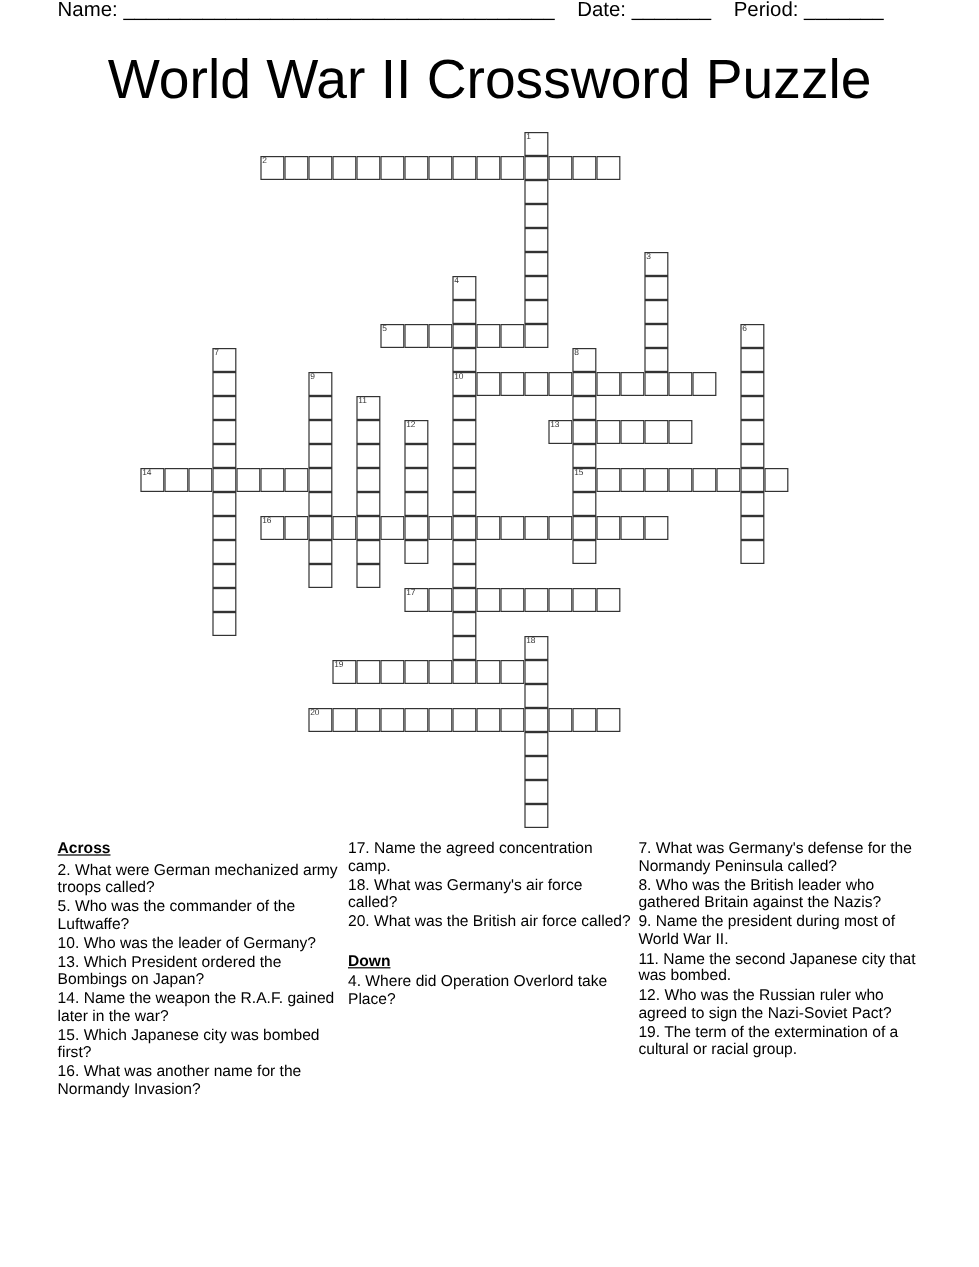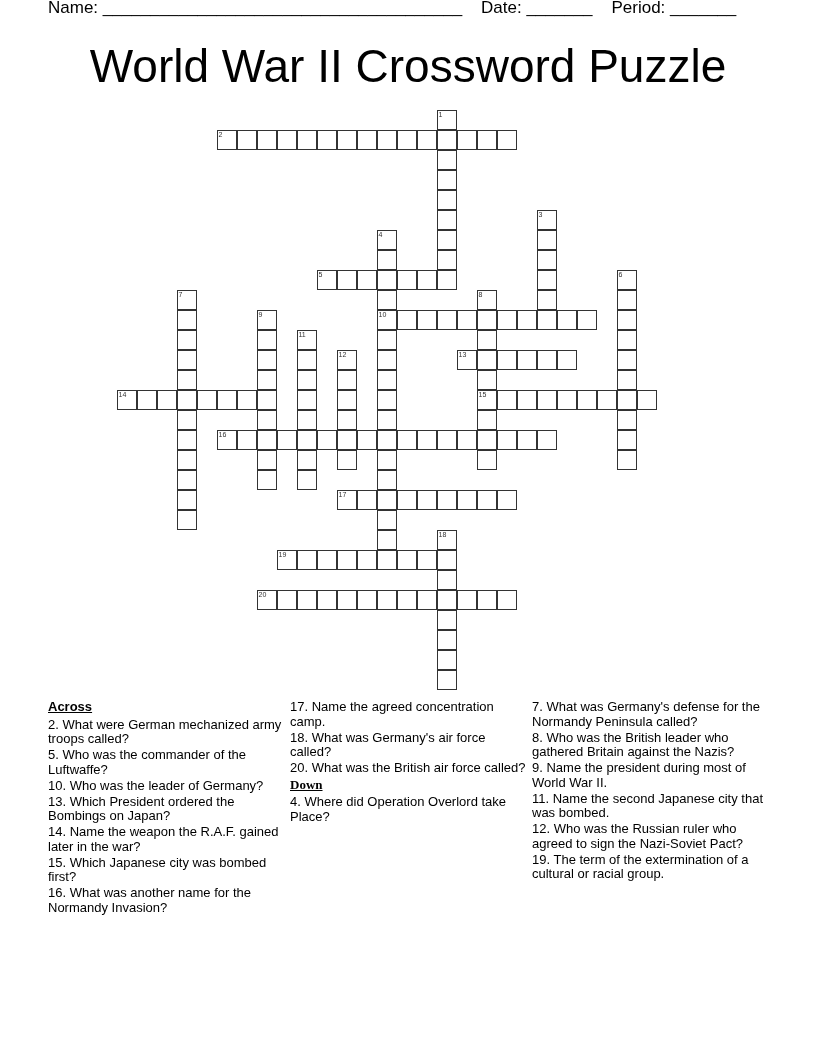--- a/index.html
+++ b/index.html
@@ -251,21 +251,21 @@
       <div class="clue"><b>10.</b><span> Who was the leader of Germany?</span></div>
       <div class="clue"><b>13.</b><span> Which President ordered the Bombings on Japan?</span></div>
       <div class="clue"><b>14.</b><span> Name the weapon the R.A.F. gained later in the war?</span></div>
       <div class="clue"><b>15.</b><span> Which Japanese city was bombed first?</span></div>
       <div class="clue"><b>16.</b><span> What was another name for the Normandy Invasion?</span></div>
     </div>
   <div class="clue-col" id="col2" style="left:290px;">
       <div class="clue"><b>17.</b><span> Name the agreed concentration camp.</span></div>
       <div class="clue"><b>18.</b><span> What was Germany's air force called?</span></div>
       <div class="clue"><b>20.</b><span> What was the British air force called?</span></div>
-      <span class="clue-heading" style="margin-top: 2px; font-family: Liberation Serif, serif;">Down</span>
+      <span class="clue-heading" style="margin-top: 18px;">Down</span>
       <div class="clue"><b>4.</b><span> Where did Operation Overlord take Place?</span></div>
     </div>
   <div class="clue-col" id="col3" style="left:532px;">
       <div class="clue"><b>7.</b><span> What was Germany's defense for the Normandy Peninsula called?</span></div>
       <div class="clue"><b>8.</b><span> Who was the British leader who gathered Britain against the Nazis?</span></div>
       <div class="clue"><b>9.</b><span> Name the president during most of World War II.</span></div>
       <div class="clue"><b>11.</b><span> Name the second Japanese city that was bombed.</span></div>
       <div class="clue"><b>12.</b><span> Who was the Russian ruler who agreed to sign the Nazi-Soviet Pact?</span></div>
       <div class="clue"><b>19.</b><span> The term of the extermination of a cultural or racial group.</span></div>
     </div>

